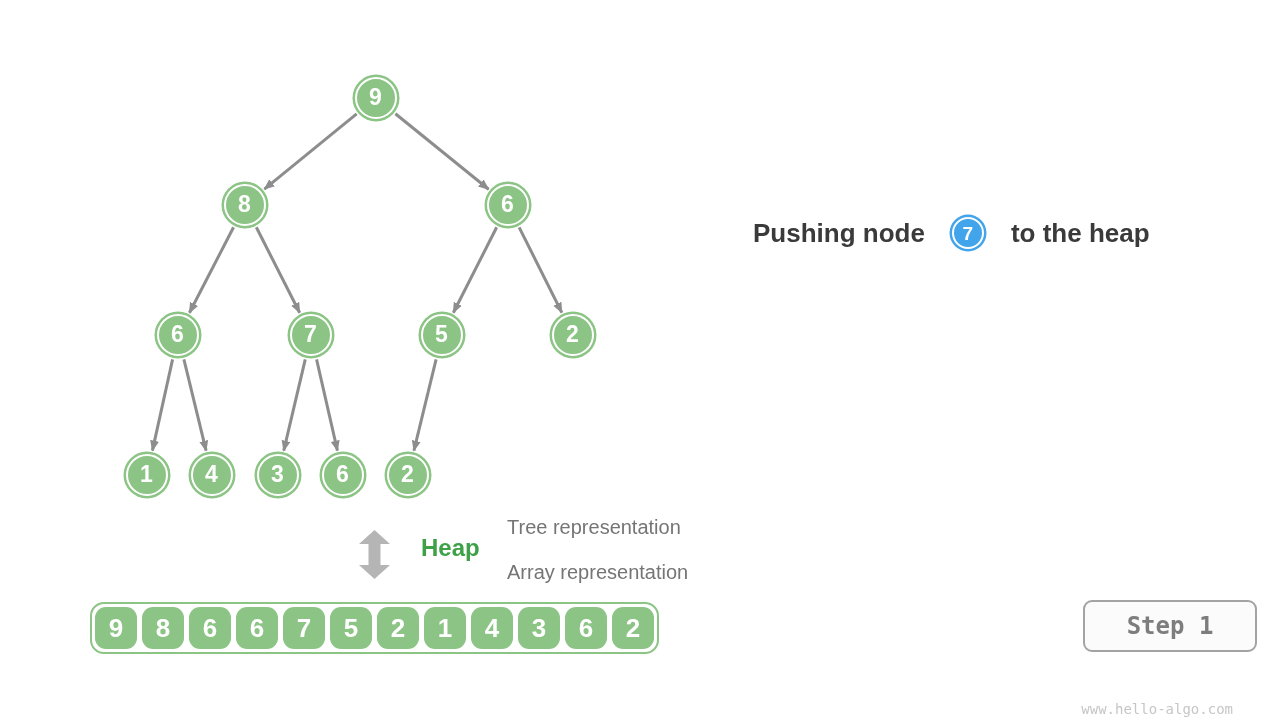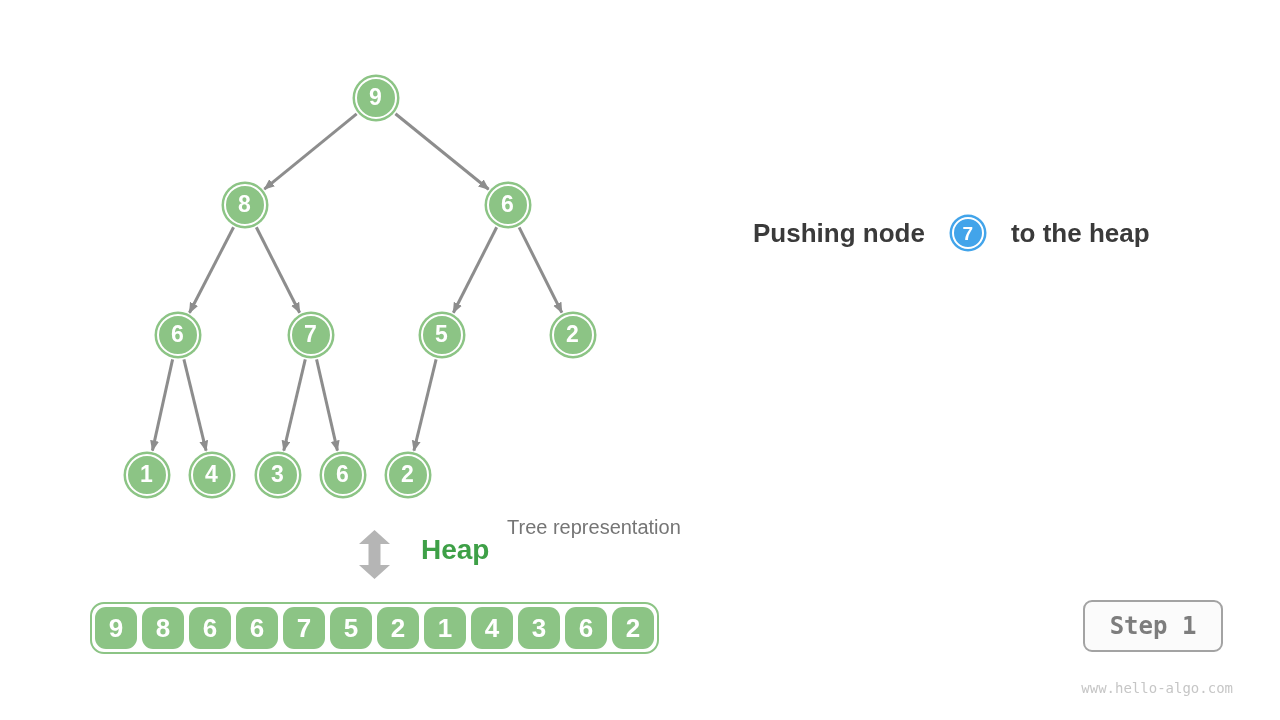--- a/index.html
+++ b/index.html
@@ -24,47 +24,47 @@
     width:28px;height:28px;border-radius:50%;
     background:var(--node-blue);border:2px solid #ffffff;
     box-shadow:0 0 0 2.5px var(--node-blue);
     display:flex;align-items:center;justify-content:center;
     color:#ffffff;font-size:19px;font-weight:bold;line-height:1;
     margin:0 3px;
   }
   #updown{position:absolute;left:358px;top:530px;}
   #heap-label{
     position:absolute;left:421px;top:534px;
-    font-size:28px;font-weight:bold;color:var(--heap-green);
+    font-size:24px;font-weight:bold;color:var(--heap-green);
   }
   .repr-label{
     position:absolute;left:507px;font-size:20px;color:var(--gray-text);text-align:right;
   }
   #tree-repr{top:516px;}
   #array-repr{top:561px;}
   #array{
     position:absolute;left:90px;top:602px;
     display:flex;gap:5px;padding:3px;background:#ffffff;
     border:2.5px solid var(--node-green);border-radius:14px;
   }
   .acell{
     width:42px;height:42px;border-radius:11px;background:var(--node-green);
     display:flex;align-items:center;justify-content:center;
     color:#ffffff;font-size:26px;font-weight:bold;line-height:1;
   }
   #step{
-    position:absolute;left:1083px;top:600px;width:140px;height:52px;
+    position:absolute;left:1083px;top:600px;width:174px;height:52px;
     box-sizing:border-box;border:2px solid var(--step-border);
     border-radius:9px;background:var(--step-bg);
     display:flex;align-items:center;justify-content:center;
     font-family:"DejaVu Sans Mono",monospace;font-weight:bold;
     font-size:24px;color:var(--step-text);
   }
   #watermark{
-    position:absolute;right:47px;top:680px;
+    position:absolute;right:47px;top:701px;
     font-family:"DejaVu Sans Mono",monospace;font-size:14px;
     color:var(--watermark-gray);
   }
 </style>
 </head>
 <body>
 
 <div id="stage">
 
   <svg id="edges" width="1280" height="720" viewBox="0 0 1280 720">
@@ -110,20 +110,21 @@
     </span>
     <span>to the heap</span>
   </div>
 
   <svg id="updown" width="33" height="49" viewBox="0 0 33 49">
     <polygon id="updown-poly" points="16.5,0 32,14 22.5,14 22.5,35 32,35 16.5,49 1,35 10.5,35 10.5,14 1,14" fill="#B5B5B5"></polygon>
   </svg>
 
   <div id="heap-label">Heap</div>
   <div id="tree-repr" class="repr-label">Tree representation</div>
+  <div id="array-repr" class="repr-label">Array representation</div>
 
   <div id="array">
       <div class="acell">9</div>
       <div class="acell">8</div>
       <div class="acell">6</div>
       <div class="acell">6</div>
       <div class="acell">7</div>
       <div class="acell">5</div>
       <div class="acell">2</div>
       <div class="acell">1</div>

